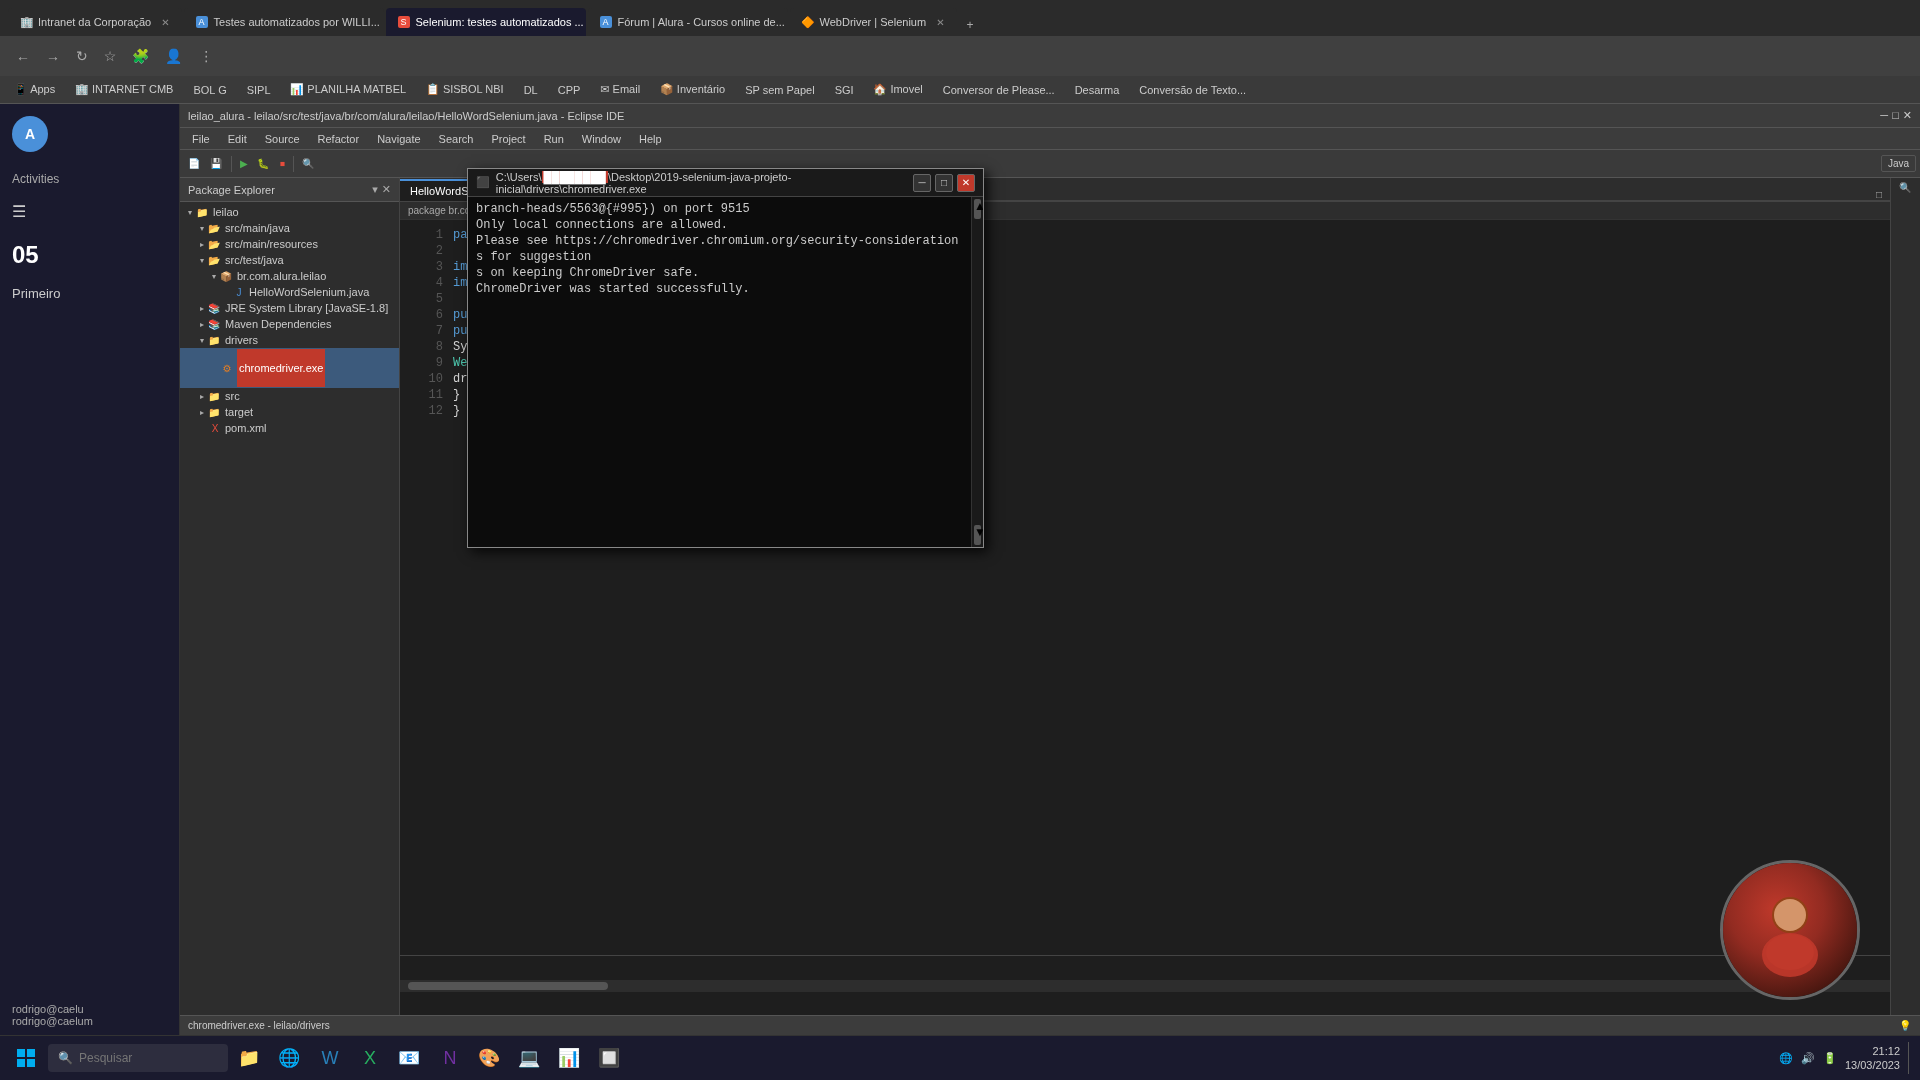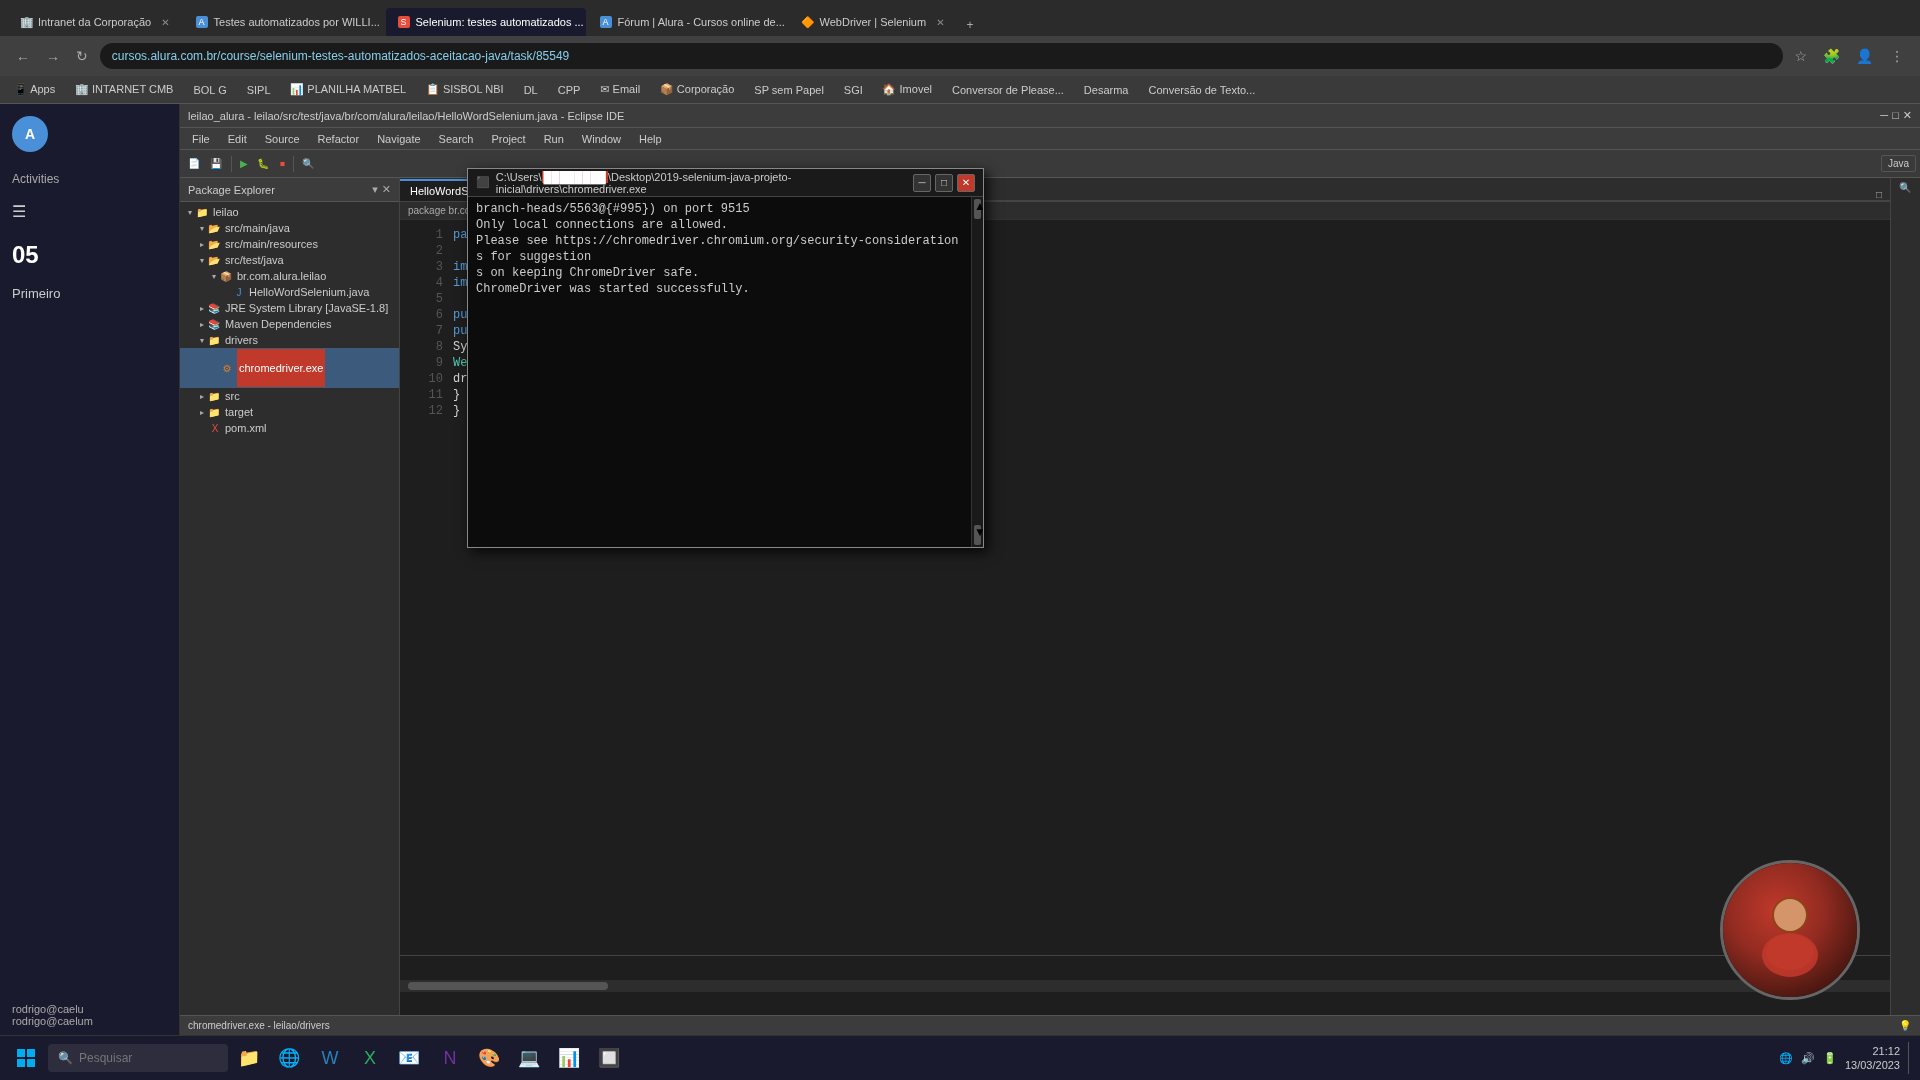--- a/index.html
+++ b/index.html
@@ -149,38 +149,37 @@
         <span>WebDriver | Selenium</span>
         <span class="close-btn">✕</span>
       </div>
       <span style="color:#aaa;padding:4px 8px;cursor:pointer;">+</span>
     </div>
 
     <div class="address-bar-row">
       <span class="nav-btn">←</span>
       <span class="nav-btn">→</span>
       <span class="nav-btn">↻</span>
-      <input class="address-bar" type="text" value="cursos.alura.com.br/course/selenium-testes-automatizados-aceitacao-java/task/85549" style="">
       <span class="nav-btn">☆</span>
       <span class="nav-btn">🧩</span>
       <span class="nav-btn">👤</span>
       <span class="nav-btn">⋮</span>
     </div>
 
     <div class="bookmarks-bar">
       <span class="bookmark-item">📱 Apps</span>
       <span class="bookmark-item">🏢 INTARNET CMB</span>
       <span class="bookmark-item">BOL G</span>
       <span class="bookmark-item">SIPL</span>
       <span class="bookmark-item">📊 PLANILHA MATBEL</span>
       <span class="bookmark-item">📋 SISBOL NBI</span>
       <span class="bookmark-item">DL</span>
       <span class="bookmark-item">CPP</span>
       <span class="bookmark-item">✉ Email</span>
-      <span class="bookmark-item">📦 Corporação</span>
+      <span class="bookmark-item">📦 Inventário</span>
       <span class="bookmark-item">SP sem Papel</span>
       <span class="bookmark-item">SGI</span>
       <span class="bookmark-item">🏠 Imovel</span>
       <span class="bookmark-item">Conversor de Please...</span>
       <span class="bookmark-item">Desarma</span>
       <span class="bookmark-item">Conversão de Texto...</span>
     </div>
   </div>
 
   <div class="content-row">

